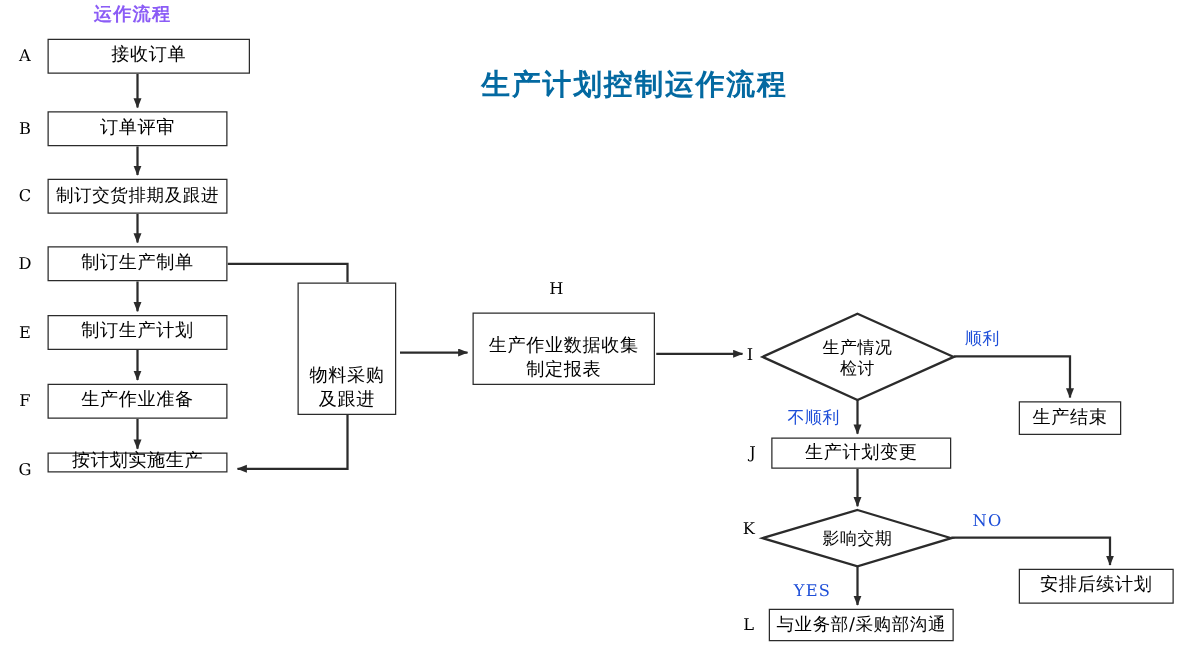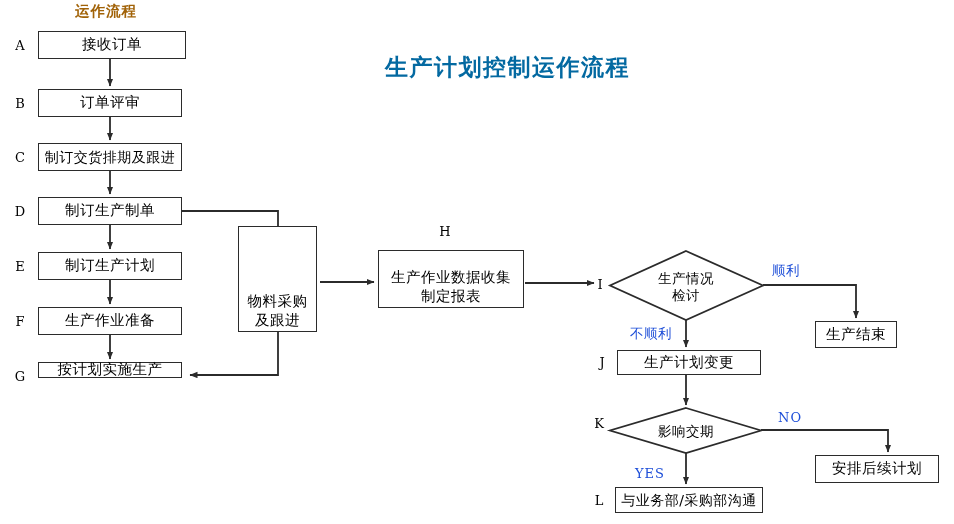--- a/index.html
+++ b/index.html
@@ -51,21 +51,21 @@
     font-weight:bold;
     letter-spacing:1.5px;
     color:#0369a1;
     white-space:nowrap;
   }
   .col-header{
     position:absolute;
     font-size:14.5px;
     font-weight:bold;
     letter-spacing:1px;
-    color:#a16207;
+    color:#8b5cf6;
     white-space:nowrap;
   }
   .diamond-text{
     position:absolute;
     font-size:13.5px;
     line-height:1.25;
     text-align:center;
     white-space:pre-line;
     letter-spacing:0.5px;
     pointer-events:none;
@@ -112,21 +112,21 @@
       <line x1="686" y1="375" x2="686" y2="405" marker-end="url(#arr)"></line>
 
       <path d="M686,408 L761,430.5 L686,453 L610,430.5 Z"></path>
 
       <path d="M761,430 L888,430 L888,452" marker-end="url(#arr)"></path>
 
       <line x1="686" y1="453" x2="686" y2="484" marker-end="url(#arr)"></line>
     </g>
   </svg>
 
-  <div class="node box" style="left:38px;top:31px;width:148px;height:28px;align-items:center;">
+  <div class="node box" style="left:38px;top:31px;width:162px;height:28px;align-items:center;">
     <span>接收订单</span>
   </div>
   <div class="step-label" style="left:12px;top:38px;">A</div>
 
   <div class="node box" style="left:38px;top:89px;width:144px;height:28px;">
     <span>订单评审</span>
   </div>
   <div class="step-label" style="left:12px;top:96px;">B</div>
 
   <div class="node box small" style="left:38px;top:143px;width:144px;height:28px;">

